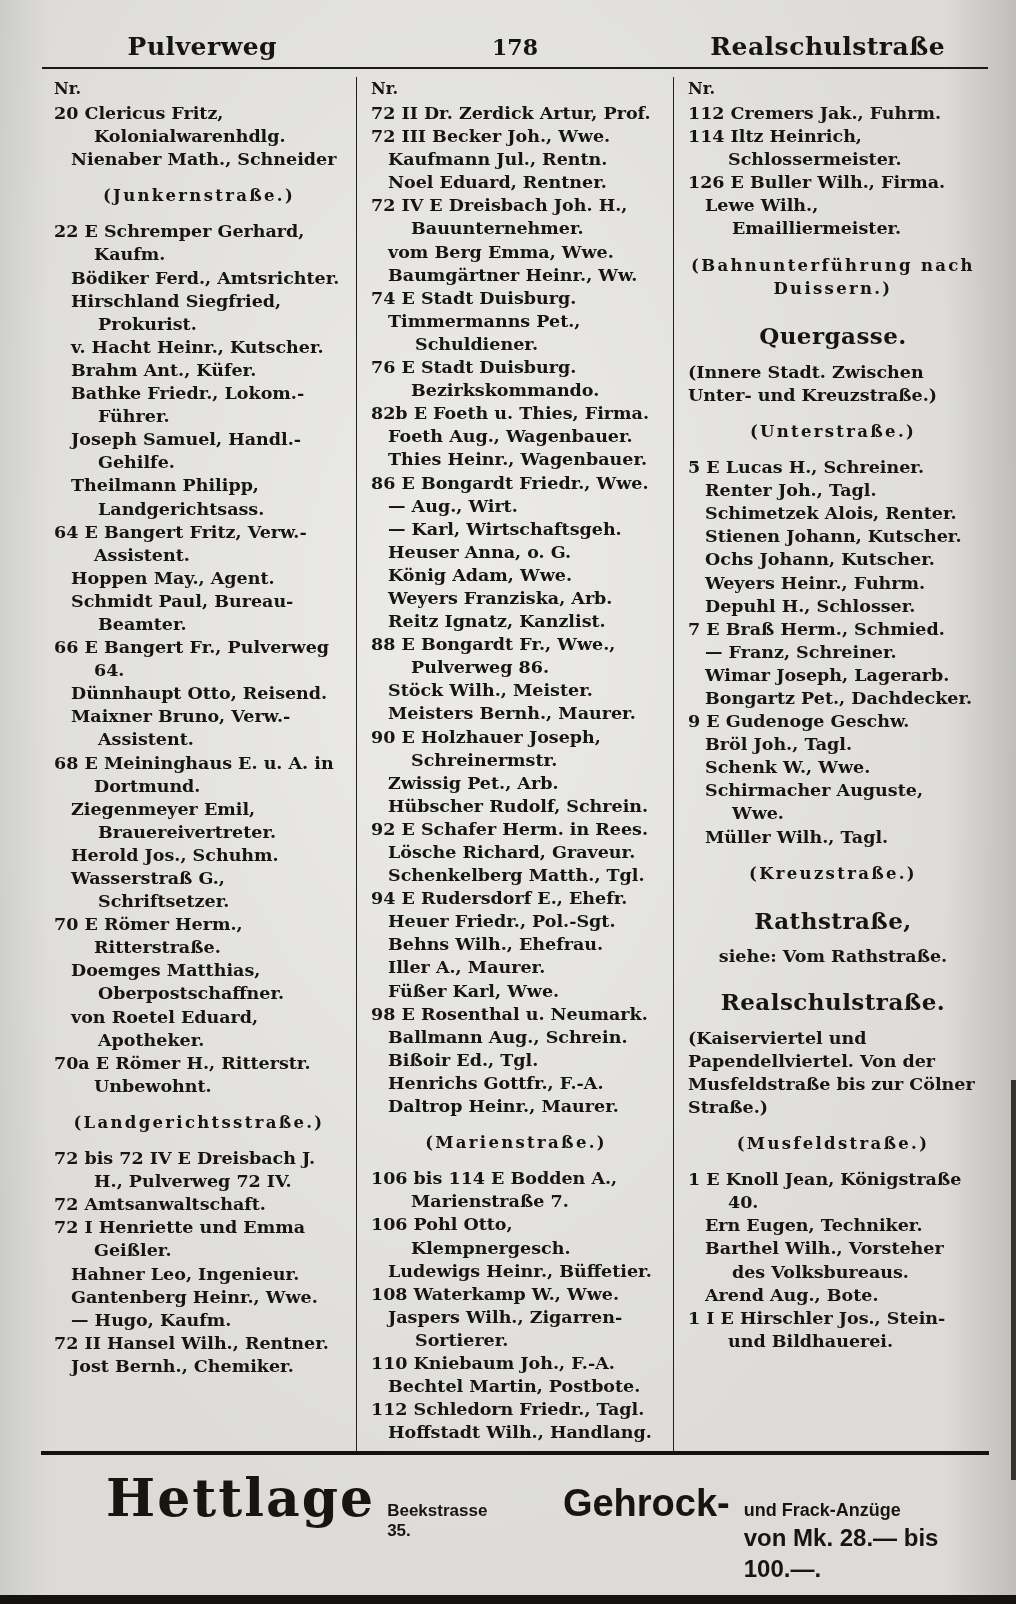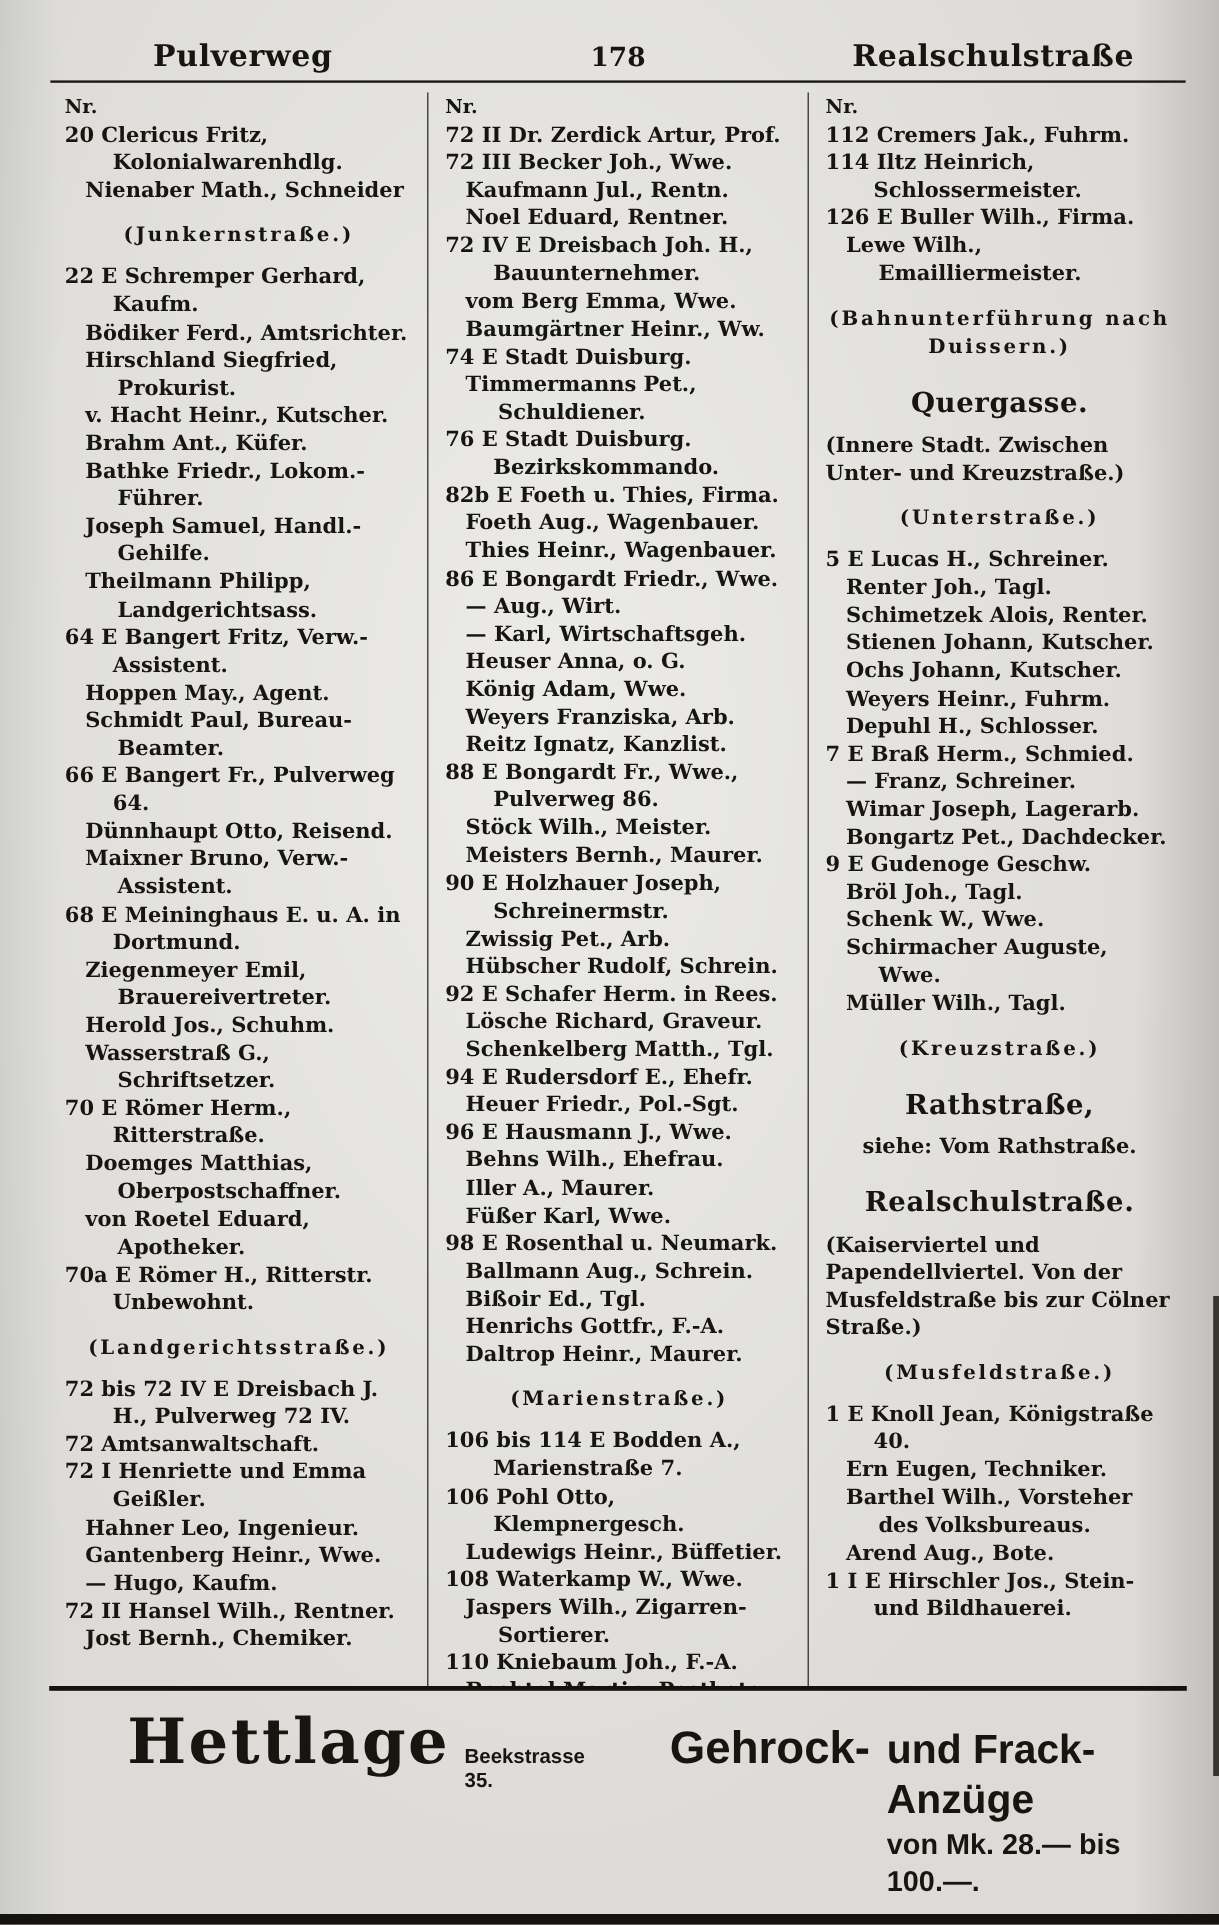--- a/index.html
+++ b/index.html
@@ -18,21 +18,21 @@
       radial-gradient(ellipse at 45% 38%, rgba(255,255,255,0.45), rgba(255,255,255,0) 72%),
       linear-gradient(90deg, #ccccc8 0, #dcdbd7 5%, #dcdbd7 93%, #bfbeba 100%);
   }
   .page {
     position: relative;
     height: 100%;
     padding: 30px 26px 16px 40px;
     display: flex; flex-direction: column;
   }
   
-  .header { display: flex; align-items: flex-end; padding: 2px 6px 6px 6px; }
+  .header { display: flex; align-items: center; padding: 2px 6px 6px 6px; }
   .h-cell { flex: 1; text-align: center; }
   .h-street { font-size: 25px; font-weight: bold; letter-spacing: 0.02em; }
   .h-page { font-size: 22px; font-weight: bold; }
   .header-rule { border-bottom: 2.5px solid #1c1a14; margin: 0 2px; }
   
   .columns { flex: 1; display: flex; overflow: hidden; padding-top: 8px; }
   .column { flex: 1; padding: 2px 12px 0 14px; }
   .column + .column { border-left: 1.5px solid #23211c; }
   .nr-label { font-size: 16px; font-weight: bold; margin: 0 0 4px 0; }
   .entry { font-size: 17.5px; font-weight: bold; line-height: 1.32; }
@@ -59,21 +59,21 @@
   .brand-addr {
     font-size: 17px; font-weight: bold; margin-left: 12px;
     font-family: "Liberation Sans", "DejaVu Sans", sans-serif;
   }
   .product {
     font-size: 38px; font-weight: bold; margin-left: 64px;
     font-family: "Liberation Sans", "DejaVu Sans", sans-serif;
   }
   .product-right { display: flex; flex-direction: column; margin-left: 14px; }
   .product2 {
-    font-size: 34px; font-weight: bold; line-height: 1.25;
+    font-size: 18px; font-weight: bold; line-height: 1.25;
     font-family: "Liberation Sans", "DejaVu Sans", sans-serif;
   }
   .price {
     font-size: 24px; font-weight: bold; line-height: 1.3;
     font-family: "Liberation Sans", "DejaVu Sans", sans-serif;
   }
   
   .bottom-bar { position: absolute; left: 0; right: 0; bottom: 0; height: 9px; background: #14130f; }
   .edge-right { position: absolute; right: 0; top: 1080px; width: 5px; height: 400px; background: #34332e; }
 </style>
@@ -155,21 +155,20 @@
         <div class="entry entry-sub">Stöck Wilh., Meister.</div>
         <div class="entry entry-sub">Meisters Bernh., Maurer.</div>
         <div class="entry entry-num"><span class="house-num">90 E</span> Holzhauer Joseph, Schreinermstr.</div>
         <div class="entry entry-sub">Zwissig Pet., Arb.</div>
         <div class="entry entry-sub">Hübscher Rudolf, Schrein.</div>
         <div class="entry entry-num"><span class="house-num">92 E</span> Schafer Herm. in Rees.</div>
         <div class="entry entry-sub">Lösche Richard, Graveur.</div>
         <div class="entry entry-sub">Schenkelberg Matth., Tgl.</div>
         <div class="entry entry-num"><span class="house-num">94 E</span> Rudersdorf E., Ehefr.</div>
         <div class="entry entry-sub">Heuer Friedr., Pol.-Sgt.</div>
-        <div class="entry entry-num"><span class="house-num">96 E</span> Hausmann J., Wwe.</div>
         <div class="entry entry-sub">Behns Wilh., Ehefrau.</div>
         <div class="entry entry-sub">Iller A., Maurer.</div>
         <div class="entry entry-sub">Füßer Karl, Wwe.</div>
         <div class="entry entry-num"><span class="house-num">98 E</span> Rosenthal u. Neumark.</div>
         <div class="entry entry-sub">Ballmann Aug., Schrein.</div>
         <div class="entry entry-sub">Bißoir Ed., Tgl.</div>
         <div class="entry entry-sub">Henrichs Gottfr., F.-A.</div>
         <div class="entry entry-sub">Daltrop Heinr., Maurer.</div>
         <div class="street-section">(Marienstraße.)</div>
         <div class="entry entry-num"><span class="house-num">106 bis 114 E</span> Bodden A., Marienstraße 7.</div>

